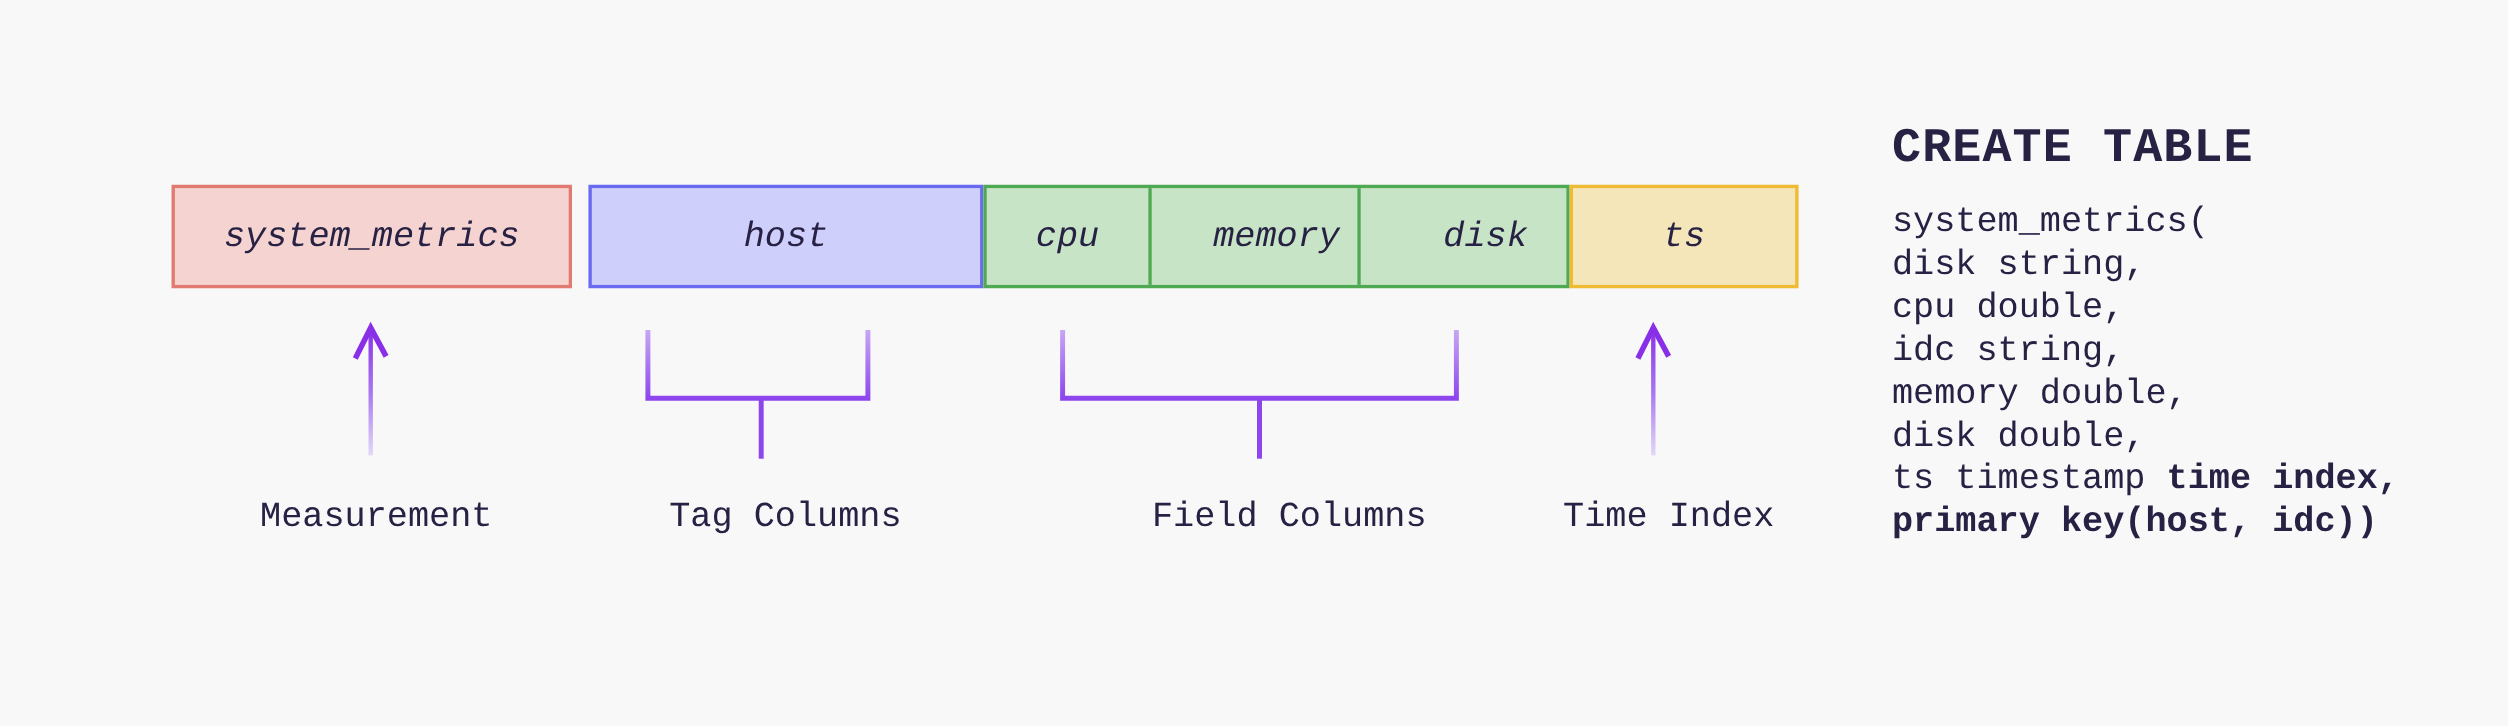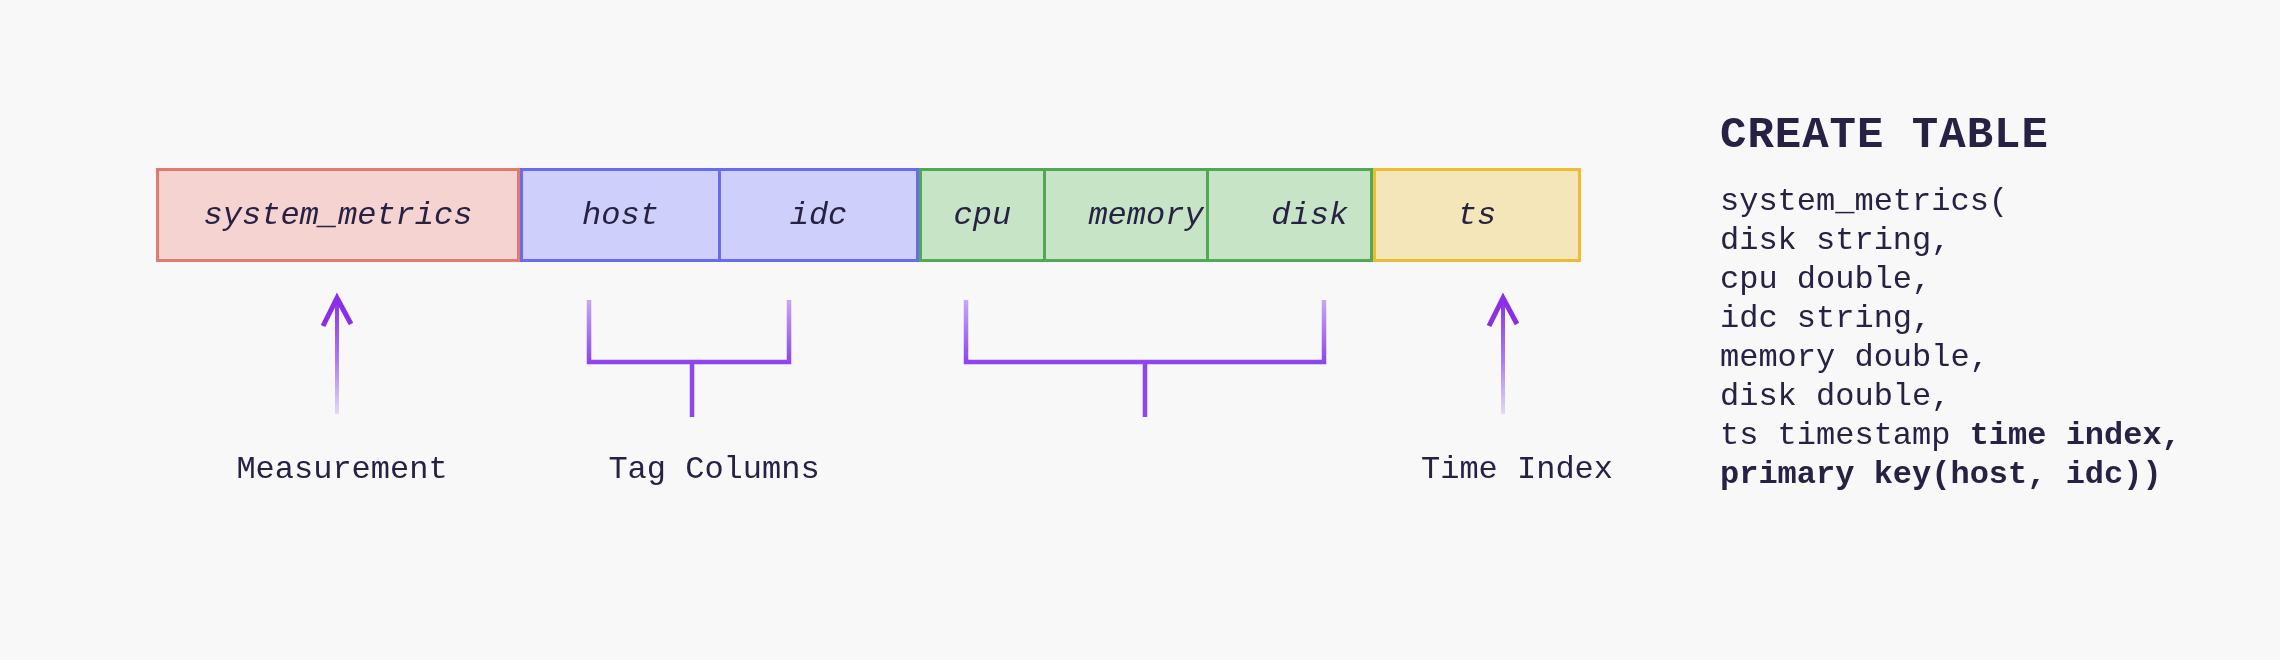--- a/index.html
+++ b/index.html
@@ -22,22 +22,22 @@
   }
   
   .bar{position:absolute; left:156px; top:168px; height:94px; display:flex;}
   .bar *{box-sizing:border-box;}
   .box, .group{height:94px;font-style:italic;}
   .box.measurement{
     width:364px; background:var(--pink-fill); border:3px solid var(--pink-border);
     display:flex; align-items:center; justify-content:center;
   }
   .group{display:flex;}
-  .group.tag{width:399px; background:var(--purple-fill); border:3px solid var(--purple-border);}
-  .group.field{width:454px; background:var(--green-fill); border:3px solid var(--green-border);}
+  .group.tag{width:359px; background:var(--purple-fill); border:3px solid var(--purple-border);margin-left:15px;}
+  .group.field{width:533px; background:var(--green-fill); border:3px solid var(--green-border);}
   .group.time{width:208px; background:var(--yellow-fill); border:3px solid var(--yellow-border);}
   .cell{flex:1 1 0; display:flex; align-items:center; justify-content:center;}
   .group.tag .cell + .cell{border-left:3px solid var(--purple-border);}
   .group.field .cell + .cell{border-left:3px solid var(--green-border);padding-left:40px;}
   .cell-label{font-size:32px; color:var(--ink); white-space:nowrap;}
   
   .anno-label{
     position:absolute; top:452px; transform:translateX(-50%);
     font-size:32px; line-height:36px; white-space:nowrap; color:var(--ink);
   }
@@ -54,23 +54,20 @@
 
 <div class="stage">
 
   <div class="bar">
     <div class="box measurement">
       <span class="cell-label">system_metrics</span>
     </div>
     <div class="group tag">
       <div class="cell">
         <span class="cell-label">host</span>
-      </div>
-      <div class="cell">
-        <span class="cell-label">idc</span>
       </div>
     </div>
     <div class="group field">
       <div class="cell">
         <span class="cell-label">cpu</span>
       </div>
       <div class="cell">
         <span class="cell-label">memory</span>
       </div>
       <div class="cell">
@@ -113,20 +110,21 @@
     </g>
 
     <g>
       <line x1="1503" y1="301" x2="1503" y2="414" stroke="url(#gradArrow)" stroke-width="4"></line>
       <path d="M 1489,326 L 1503,298 L 1517,324" fill="none" stroke-width="5" stroke-linejoin="miter" stroke="#8a2fe8"></path>
     </g>
   </svg>
 
   <div class="anno-label" style="left:342px">Measurement</div>
   <div class="anno-label" style="left:714px">Tag Columns</div>
+  <div class="anno-label" style="left:1172px">Field Columns</div>
   <div class="anno-label" style="left:1517px">Time Index</div>
 
   <div class="sql">
     <div class="sql-title">CREATE TABLE</div>
     <div class="sql-code">
       <div class="sql-line"><span>system_metrics(</span></div>
       <div class="sql-line"><span>disk string,</span></div>
       <div class="sql-line"><span>cpu double,</span></div>
       <div class="sql-line"><span>idc string,</span></div>
       <div class="sql-line"><span>memory double,</span></div>

